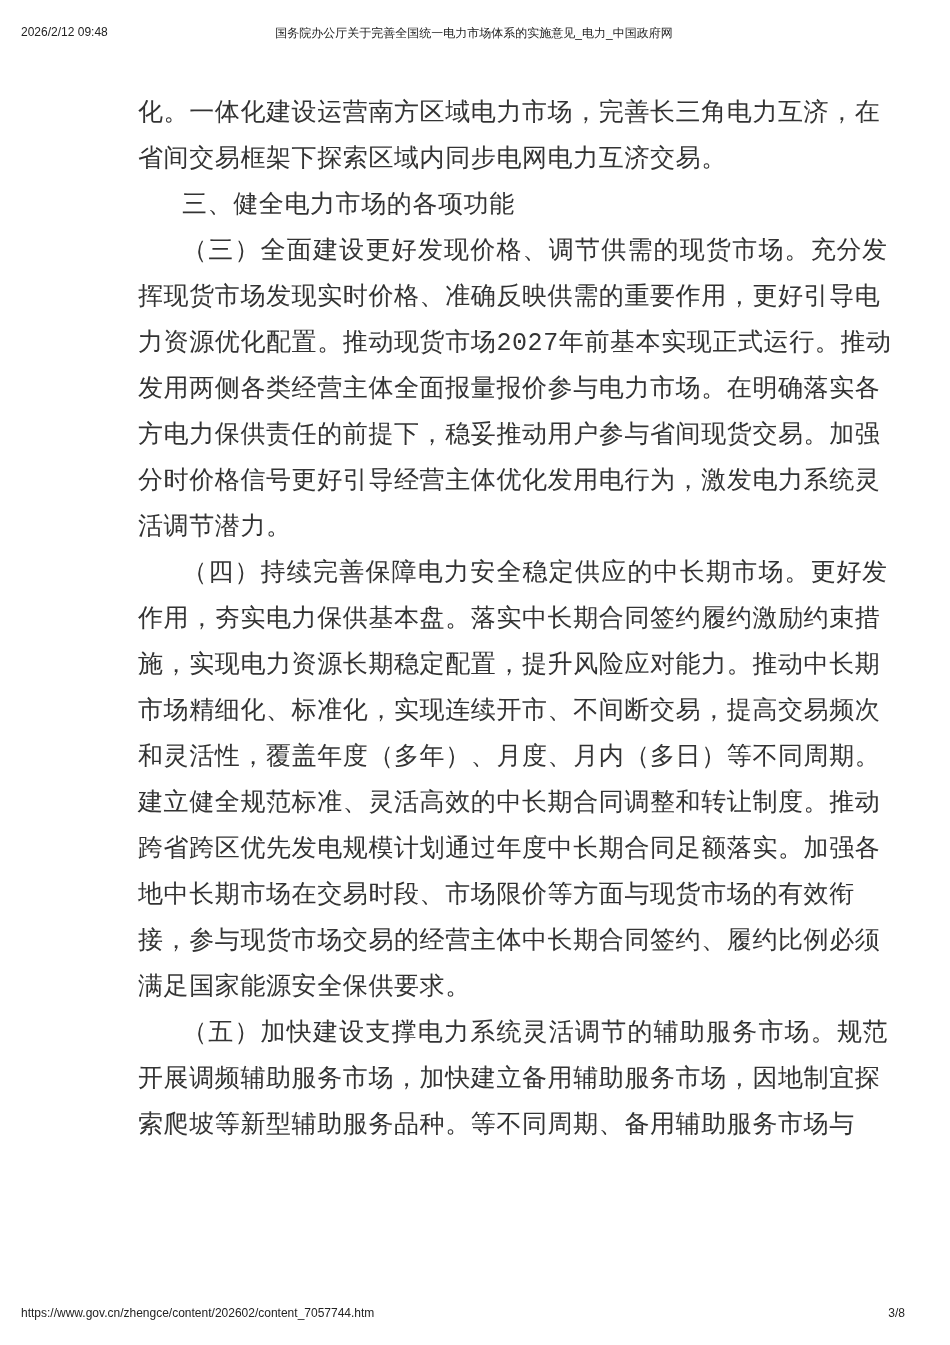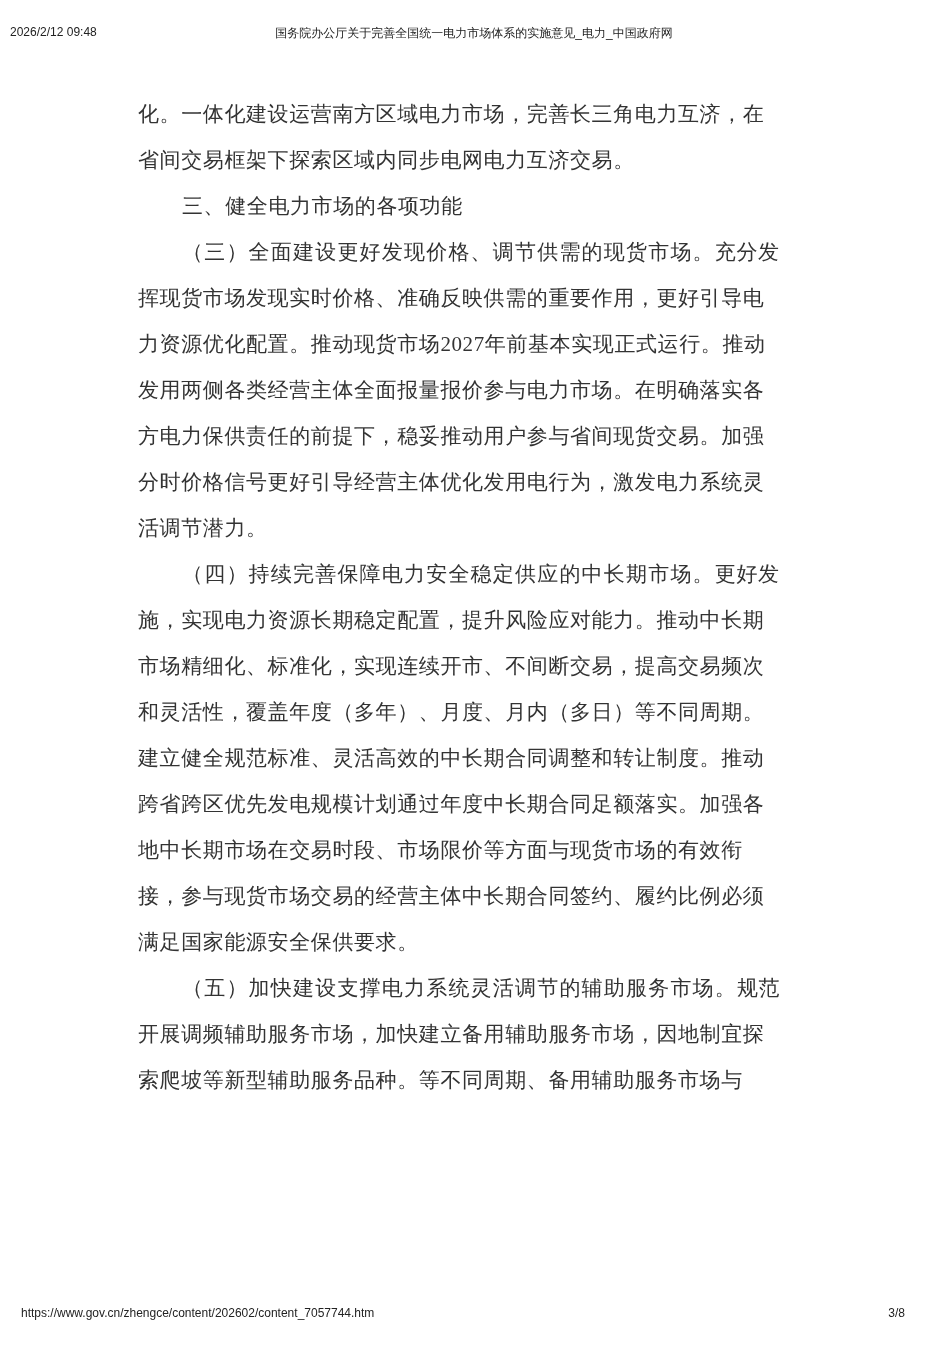--- a/index.html
+++ b/index.html
@@ -1,28 +1,28 @@
 <!DOCTYPE html>
 <html><head>
 <meta charset="utf-8">
 <style>
   html, body { margin: 0; padding: 0; background: #ffffff; }
   body { width: 950px; height: 1345px; position: relative; overflow: hidden;
          font-family: "DejaVu Sans", "Liberation Sans", sans-serif; color: #222; }
   .hdr { position: absolute; top: 0; left: 0; width: 950px; height: 40px; font-size: 12px; color: #222;
          font-family: "Liberation Sans", "DejaVu Sans", sans-serif; }
-  .hdr .date { position: absolute; left: 10px; top: 25px; }
+  .hdr .date { position: absolute; left: 21px; top: 25px; }
   .hdr .title { position: absolute; left: 0; width: 808px; top: 25px; text-align: center; padding-left: 140px; box-sizing: border-box; }
   .ftr { position: absolute; left: 0; top: 1306px; width: 950px; font-size: 12px;
          font-family: "Liberation Sans", "DejaVu Sans", sans-serif; color: #222; }
   .ftr .url { position: absolute; left: 21px; }
   .ftr .pg { position: absolute; right: 45px; }
   .content { position: absolute; left: 138px; top: 96px; width: 680px; }
-  .line { height: 46px; line-height: 36px; font-size: 21px; white-space: nowrap;
-          font-family: Liberation Serif, serif; color: #333;
+  .line { height: 46px; line-height: 36px; font-size: 25px; white-space: nowrap;
+          font-family: Liberation Mono, monospace; color: #333;
           letter-spacing: 0.6px; }
   .line.indent { padding-left: 44px; }
   .line.heading { height: 46px; }
   .lead { letter-spacing: 1.2px; }
 </style>
 </head>
 <body>
 
 <div class="hdr">
   <span class="date">2026/2/12 09:48</span>
@@ -34,20 +34,21 @@
   <div class="line"><span>省间交易框架下探索区域内同步电网电力互济交易。</span></div>
   <div class="line indent heading"><span>三、健全电力市场的各项功能</span></div>
   <div class="line indent"><span class="lead">（三）全面建设更好发现价格、调节供需的现货市场。</span><span>充分发</span></div>
   <div class="line"><span>挥现货市场发现实时价格、准确反映供需的重要作用，更好引导电</span></div>
   <div class="line"><span>力资源优化配置。推动现货市场2027年前基本实现正式运行。推动</span></div>
   <div class="line"><span>发用两侧各类经营主体全面报量报价参与电力市场。在明确落实各</span></div>
   <div class="line"><span>方电力保供责任的前提下，稳妥推动用户参与省间现货交易。加强</span></div>
   <div class="line"><span>分时价格信号更好引导经营主体优化发用电行为，激发电力系统灵</span></div>
   <div class="line"><span>活调节潜力。</span></div>
   <div class="line indent"><span class="lead">（四）持续完善保障电力安全稳定供应的中长期市场。</span><span>更好发</span></div>
+  <div class="line"><span>作用，夯实电力保供基本盘。落实中长期合同签约履约激励约束措</span></div>
   <div class="line"><span>施，实现电力资源长期稳定配置，提升风险应对能力。推动中长期</span></div>
   <div class="line"><span>市场精细化、标准化，实现连续开市、不间断交易，提高交易频次</span></div>
   <div class="line"><span>和灵活性，覆盖年度（多年）、月度、月内（多日）等不同周期。</span></div>
   <div class="line"><span>建立健全规范标准、灵活高效的中长期合同调整和转让制度。推动</span></div>
   <div class="line"><span>跨省跨区优先发电规模计划通过年度中长期合同足额落实。加强各</span></div>
   <div class="line"><span>地中长期市场在交易时段、市场限价等方面与现货市场的有效衔</span></div>
   <div class="line"><span>接，参与现货市场交易的经营主体中长期合同签约、履约比例必须</span></div>
   <div class="line"><span>满足国家能源安全保供要求。</span></div>
   <div class="line indent"><span class="lead">（五）加快建设支撑电力系统灵活调节的辅助服务市场。</span><span>规范</span></div>
   <div class="line"><span>开展调频辅助服务市场，加快建立备用辅助服务市场，因地制宜探</span></div>

